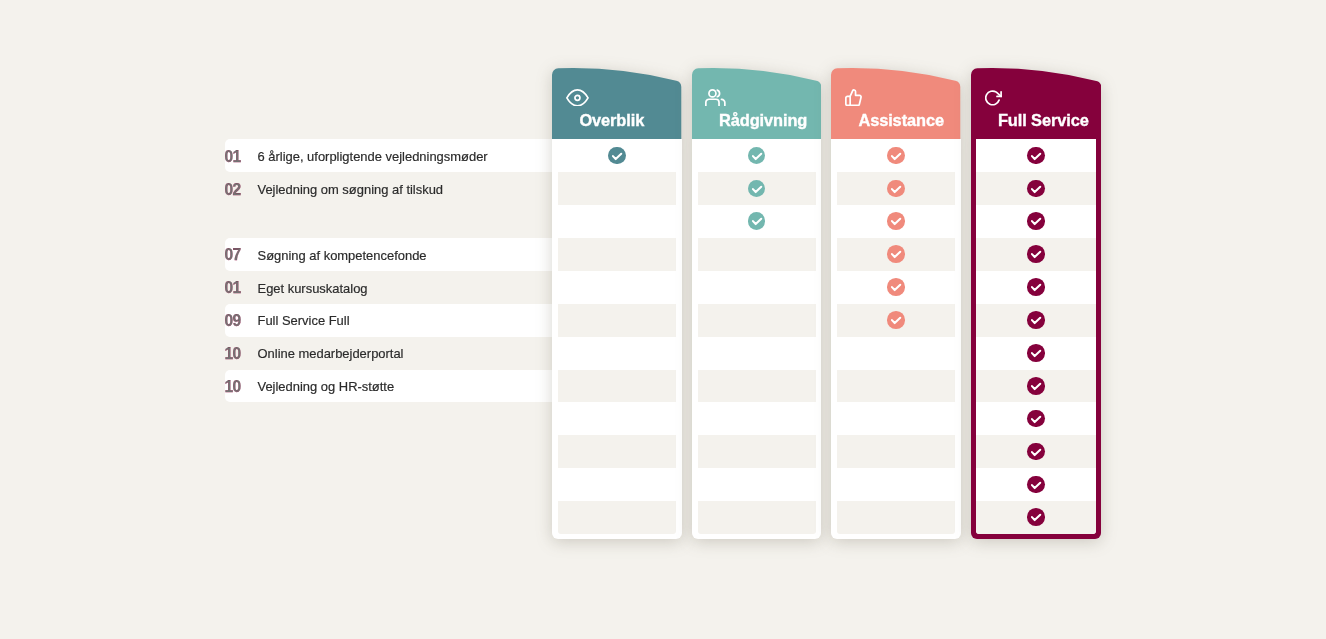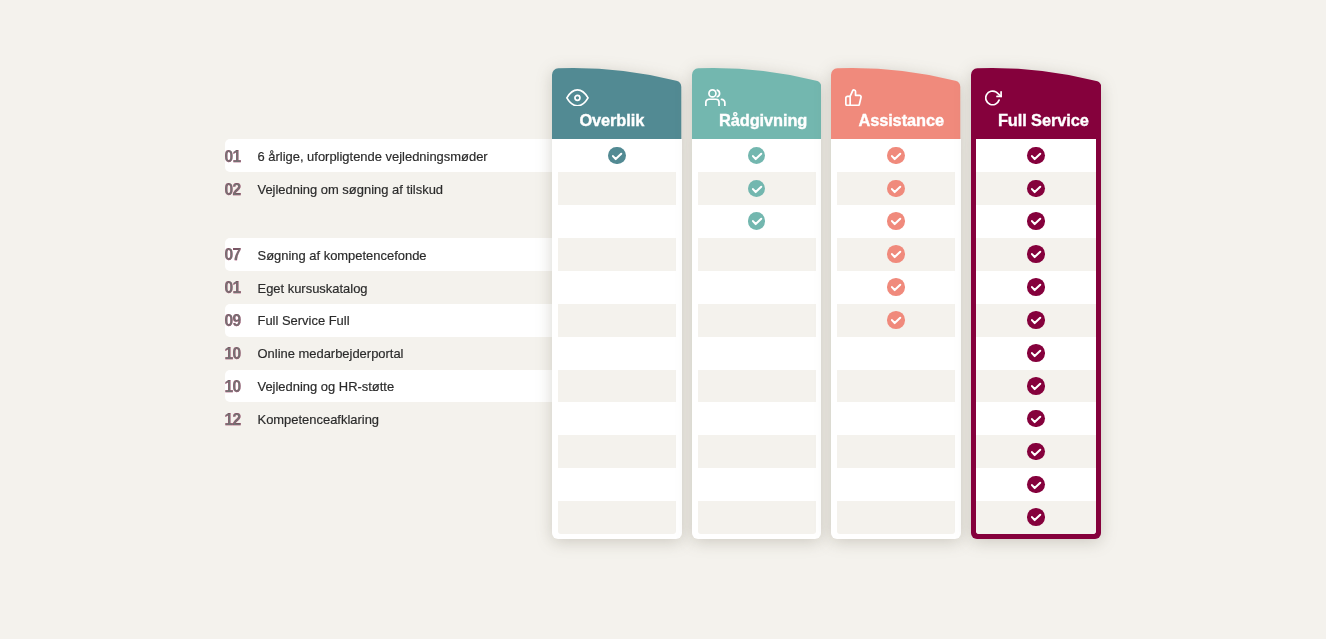--- a/index.html
+++ b/index.html
@@ -95,27 +95,20 @@
           <span class="rlabel">Online medarbejderportal</span>
         </div>
       </div>
       <div class="row odd">
         <div class="rowbg"></div>
         <div class="rowinner">
           <span class="rnum">10</span>
           <span class="rlabel">Vejledning og HR-støtte</span>
         </div>
       </div>
-      <div class="row even">
-        <div class="rowbg"></div>
-        <div class="rowinner">
-          <span class="rnum">12</span>
-          <span class="rlabel">Kompetenceafklaring</span>
-        </div>
-      </div>
     </div>
   <div id="cards">
       <div class="card" id="card-overblik" style="left: 552.4px;">
         <div class="headwrap">
           <svg width="129.3" height="73.6" viewBox="0 0 129.3 73.6">
             <path d="M0 8.82 A6.5 6.5 0 0 1 6.27 2.32 Q65.31 0.19 124.35 14.66 A6.5 6.5 0 0 1 129.3 20.97 L129.3 73.6 L0 73.6 Z" fill="#528a93"></path>
           </svg>
         </div>
         <div class="headicon">
           <svg width="22.9" height="17.7" viewBox="0 0 22.9 17.7" fill="none" stroke="#fff" stroke-width="1.7" stroke-linecap="round" stroke-linejoin="round">

